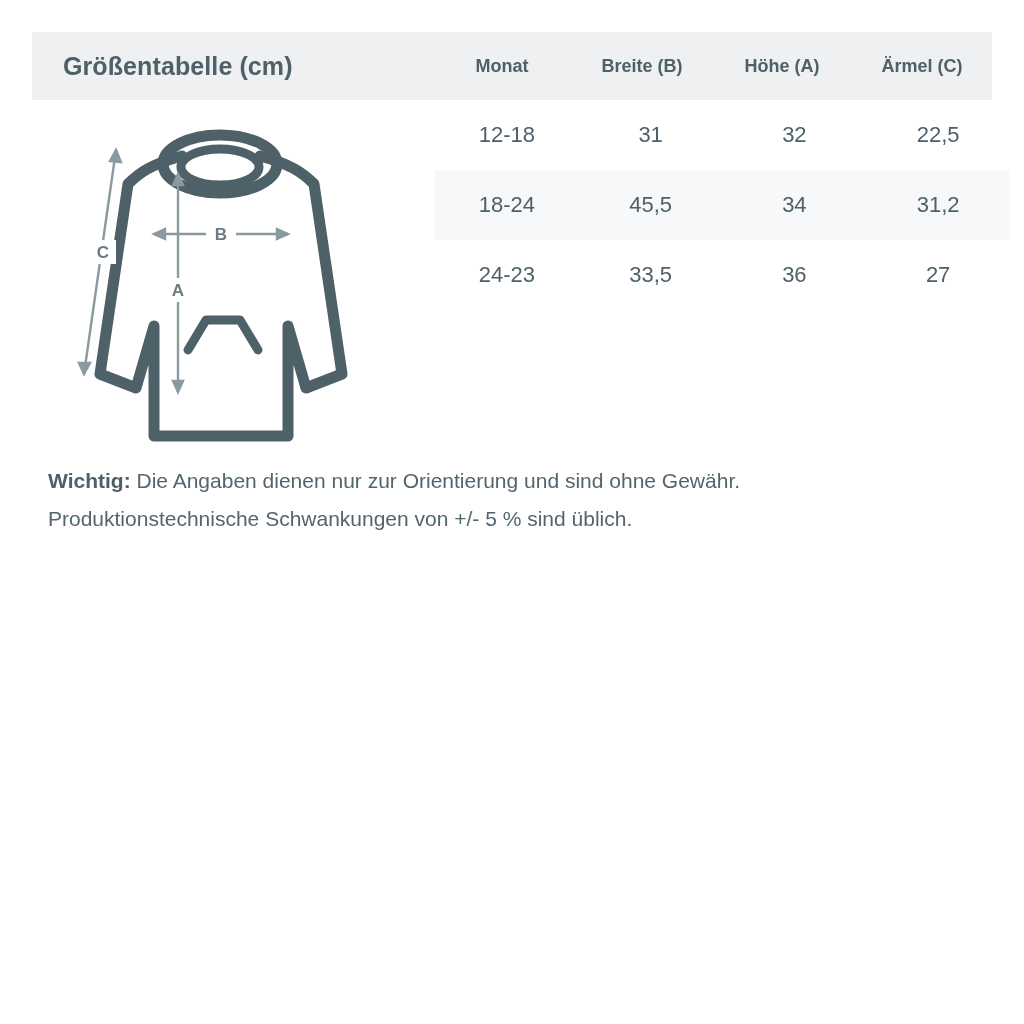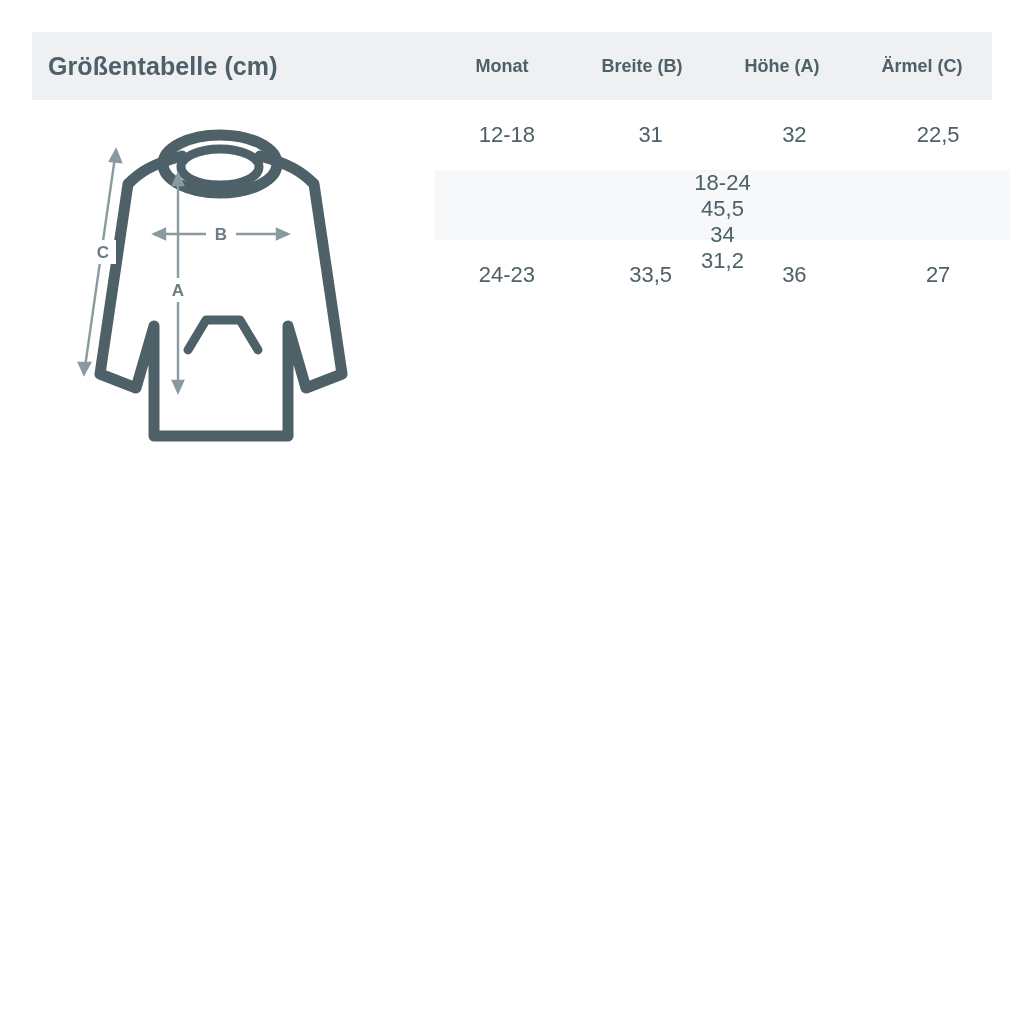--- a/index.html
+++ b/index.html
@@ -27,21 +27,21 @@
     left: 32px;
     top: 32px;
     width: 960px;
     height: 68px;
     background: #eef0f2;
     display: flex;
     align-items: center;
   }
   .header-title {
     width: 400px;
-    padding-left: 16px;
+    padding-left: 31px;
     box-sizing: border-box;
     font-size: 25px;
     font-weight: bold;
     color: #4e6068;
     letter-spacing: 0.1px;
   }
   .header-cols {
     flex: 1;
     display: flex;
     align-items: center;
@@ -62,21 +62,20 @@
     top: 100px;
     width: 575px;
   }
   .row {
     display: flex;
     align-items: center;
     height: 70px;
   }
   .row.alt {
     background: #f7f8f9;
-    flex-direction: column;
   }
   .cell {
     flex: 1;
     text-align: center;
     font-size: 22px;
     color: #4e6068;
     white-space: nowrap;
   }
 
   
@@ -171,14 +170,20 @@
         <rect x="174" y="110" width="30" height="24" fill="#ffffff" stroke="none"></rect>
         <text x="189" y="128">B</text>
         <rect x="133" y="166" width="26" height="24" fill="#ffffff" stroke="none"></rect>
         <text x="146" y="184">A</text>
         <rect x="58" y="128" width="26" height="24" fill="#ffffff" stroke="none"></rect>
         <text x="71" y="146">C</text>
       </g>
     </svg>
   </div>
 
+  <div class="footnote">
+    <div>
+      <b>Wichtig:</b><span> Die Angaben dienen nur zur Orientierung und sind ohne Gewähr.</span>
+    </div>
+    <div>Produktionstechnische Schwankungen von +/- 5 % sind üblich.</div>
+  </div>
 
 </div>
 
 </body></html>

